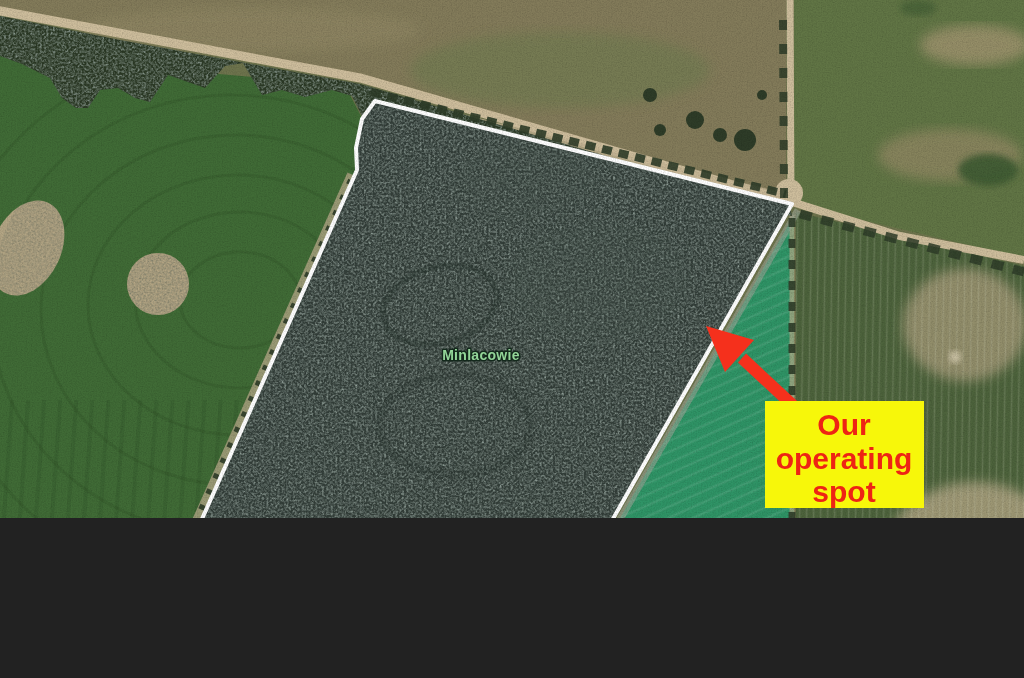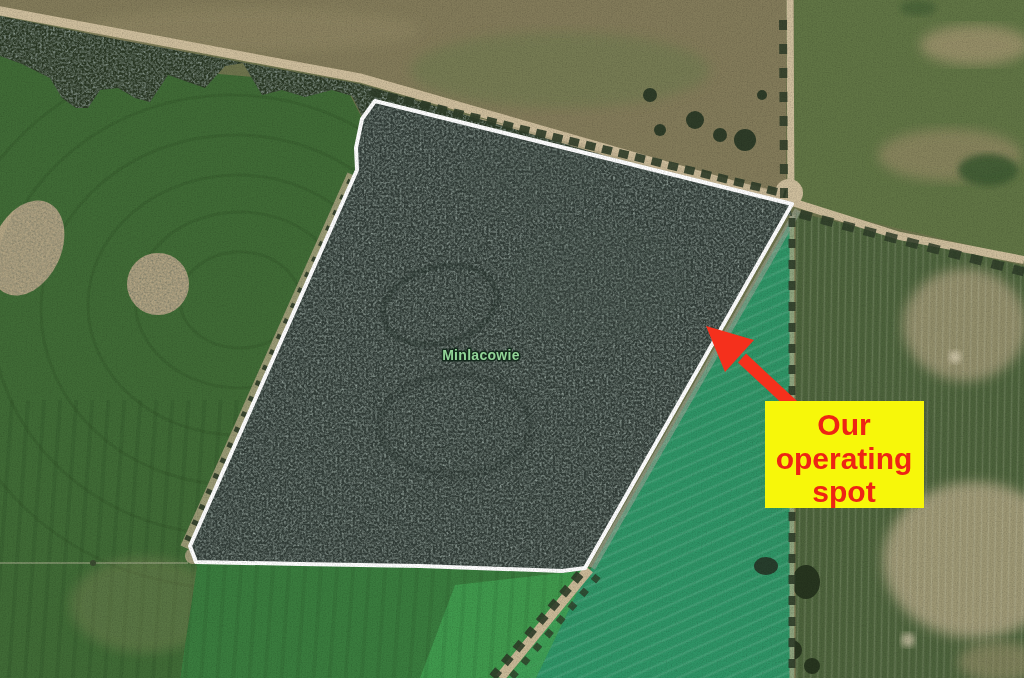--- a/index.html
+++ b/index.html
@@ -1,17 +1,17 @@
 <!DOCTYPE html>
 <html><head>
 <meta charset="utf-8">
 <style>
   html,body{margin:0;padding:0;background:#222;}
   .stage{
-    position:relative;width:1024px;height:678px;overflow:hidden;
+    position:relative;width:1024px;height:518px;overflow:hidden;
     font-family:"Liberation Sans", sans-serif;
   }
   .stage svg{display:block}
   text{font-family:"Liberation Sans", sans-serif;}
   .callout-text{font-weight:bold;font-size:30px;}
   .area-label{font-weight:bold;font-size:14px;letter-spacing:.3px;}
 </style>
 </head>
 <body>
 

